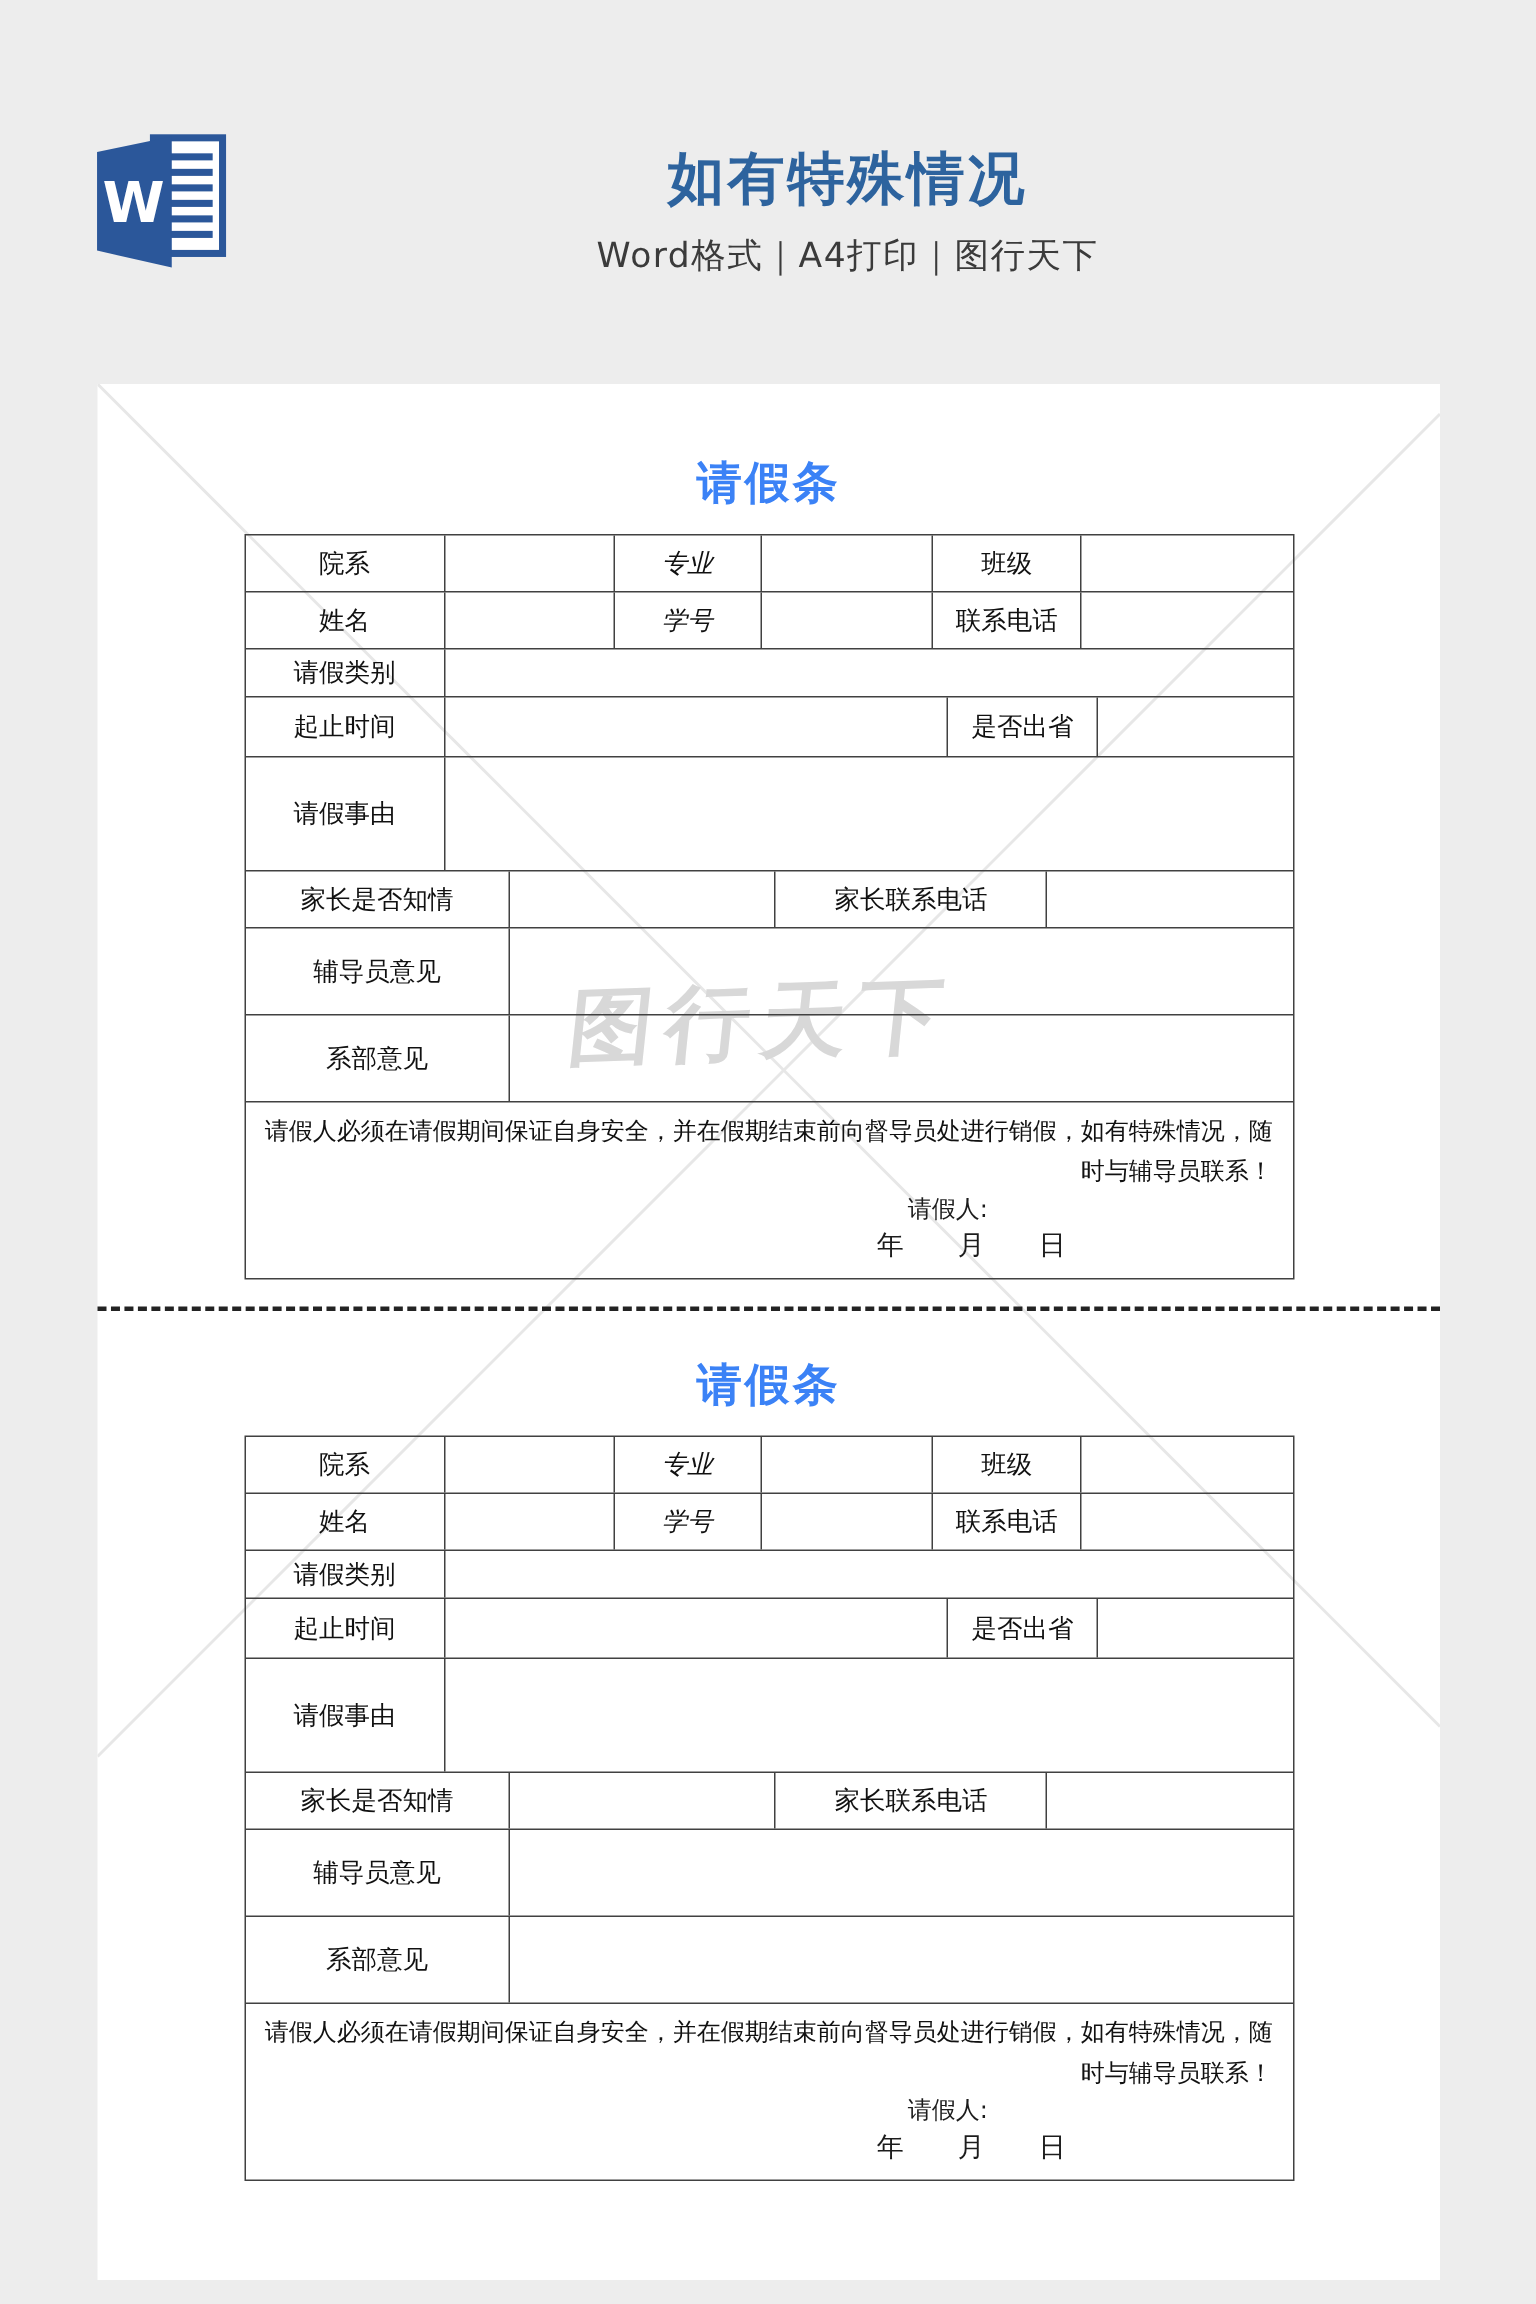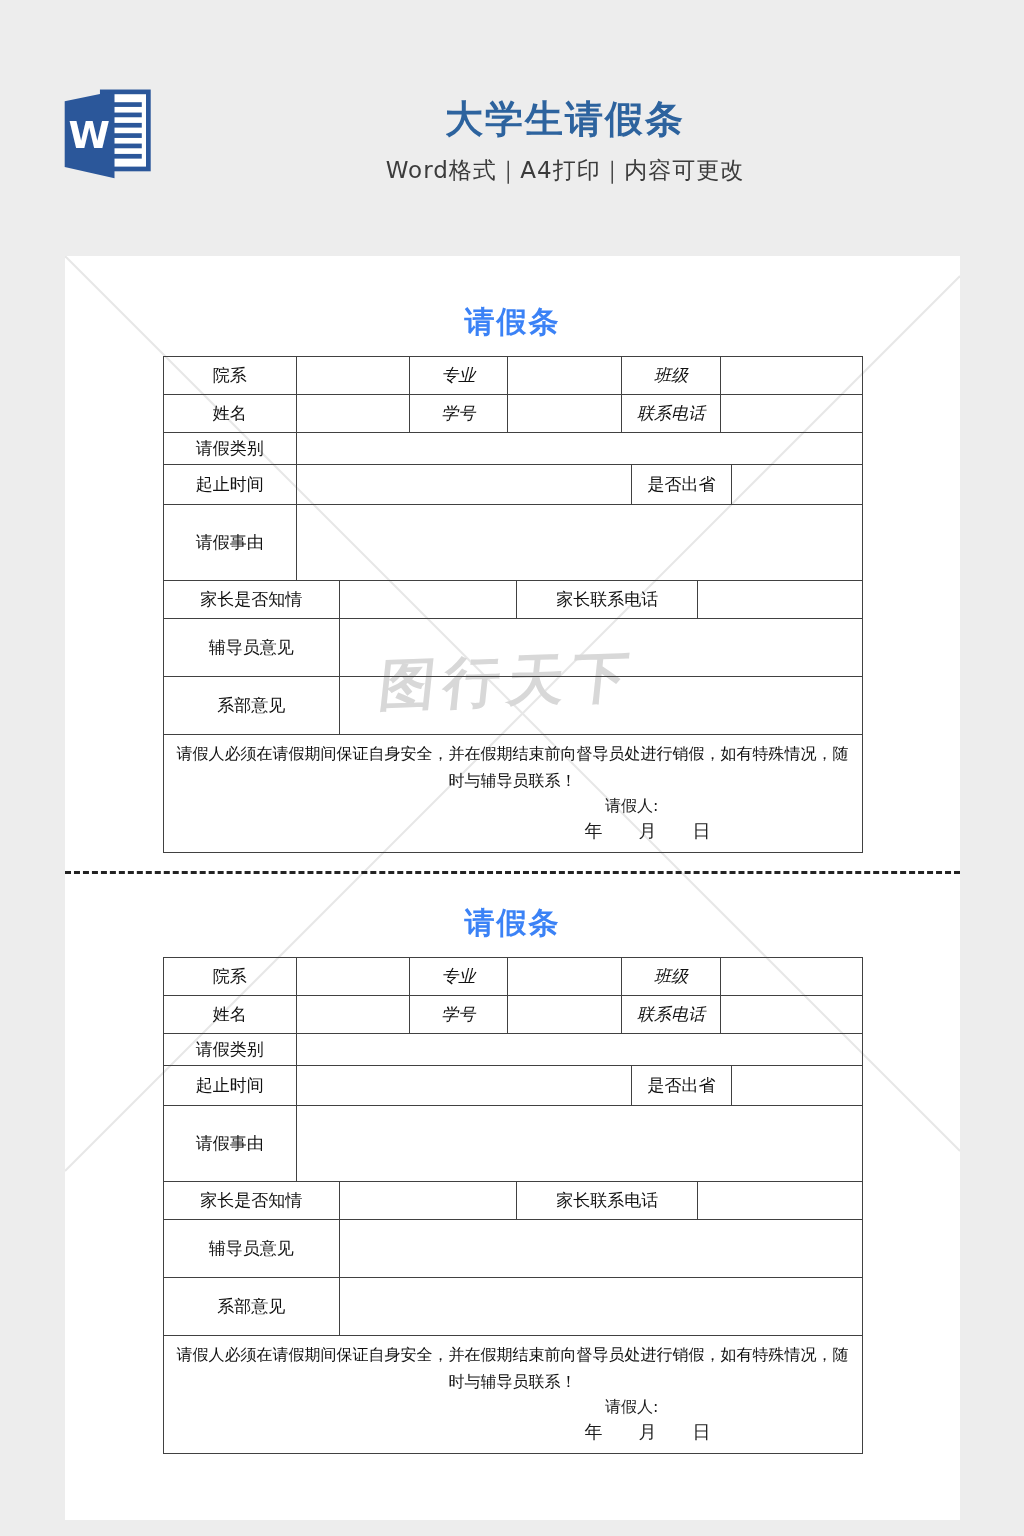--- a/index.html
+++ b/index.html
@@ -65,49 +65,49 @@
   .t-row:last-child { border-bottom:none; }
   .t-cell {
     border-right:1px solid #414141;
     display:flex; align-items:center; justify-content:center;
     font-size:17px; color:#111; text-align:center;
     background:transparent;
   }
   .t-cell:last-child { border-right:none; }
   .grow { flex:1; }
   .w191 { width:19.1%; } .w162 { width:16.2%; } .w140 { width:14.0%;font-style:italic; }
-  .w164 { width:16.4%; } .w142 { width:14.2%;font-style:italic; }
+  .w164 { width:16.4%; } .w142 { width:14.2%; }
   .w480 { width:48.0%; } .w144 { width:14.4%; }
   .w253 { width:25.3%; } .w254 { width:25.4%; } .w259 { width:25.9%; }
   .r38 { height:38px; } .r32 { height:32px; } .r40 { height:40px; }
   .r76 { height:76px; } .r58 { height:58px; }
 
   
   .note-row { display:block; min-height:100px; padding:5px 13px 8px; }
-  .note-text { font-size:16px; line-height:27px; color:#111; text-align:center; }
+  .note-text { font-size:16px; line-height:27px; color:#111; text-align:right; }
   .sig-line1 { font-size:16px; line-height:24px; text-align:right; padding-right:190px; }
   .sig-line2 { font-size:18px; line-height:26px; text-align:right; padding-right:138px; }
 </style>
 </head>
 <body>
 
 <div class="header">
   <svg class="word-icon" viewBox="0 0 100 108">
     <rect x="45" y="6" width="49" height="82" fill="#ffffff" stroke="#2b579a" stroke-width="5"></rect>
     <rect x="54" y="17" width="33" height="5" fill="#2b579a"></rect>
     <rect x="54" y="28" width="33" height="5" fill="#2b579a"></rect>
     <rect x="54" y="39" width="33" height="5" fill="#2b579a"></rect>
     <rect x="54" y="50" width="33" height="5" fill="#2b579a"></rect>
     <rect x="54" y="61" width="33" height="5" fill="#2b579a"></rect>
     <rect x="54" y="72" width="33" height="5" fill="#2b579a"></rect>
     <polygon points="5,16 58,5 58,98 5,86" fill="#2b579a"></polygon>
     <text x="31" y="66" text-anchor="middle" font-family="DejaVu Sans, sans-serif" font-size="40" font-weight="bold" fill="#ffffff">W</text>
   </svg>
-  <div class="hdr-title">大学生请假条</div>
-  <div class="hdr-subtitle">Word格式｜A4打印｜内容可更改</div>
+  <div class="hdr-title">如有特殊情况</div>
+  <div class="hdr-subtitle">Word格式｜A4打印｜图行天下</div>
 </div>
 
 <div class="sheet">
 
   <svg class="wm-lines" width="895" height="1264" viewBox="0 0 895 1264">
     <line x1="0" y1="0" x2="895" y2="895" stroke="#e7e7e7" stroke-width="2"></line>
     <line x1="895" y1="20" x2="0" y2="915" stroke="#e7e7e7" stroke-width="2"></line>
   </svg>
   <div class="watermark">图行天下</div>
 

